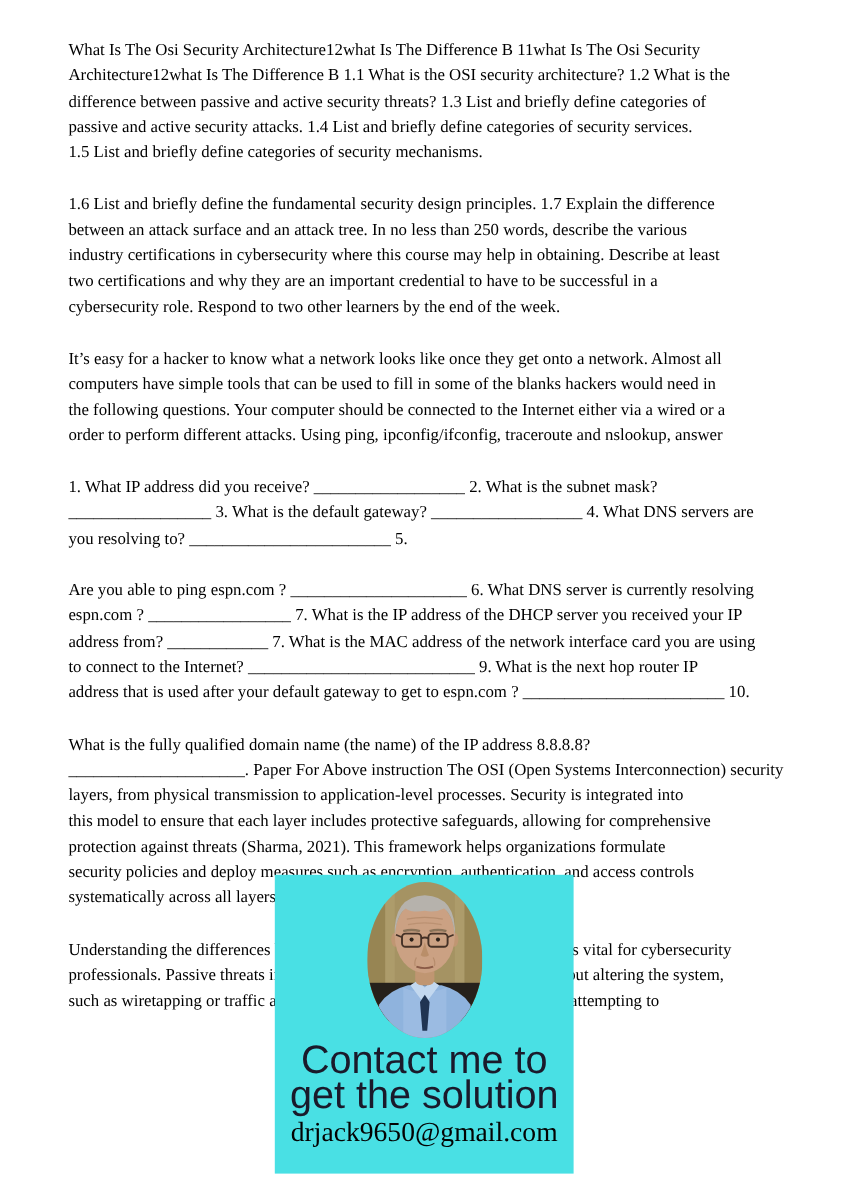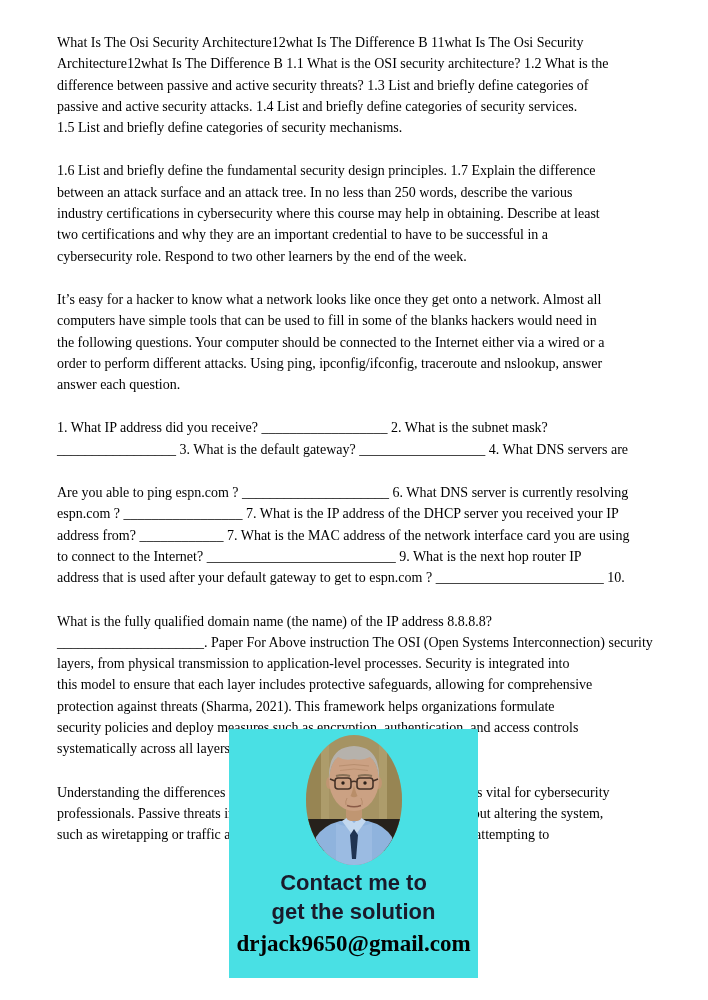--- a/index.html
+++ b/index.html
@@ -30,29 +30,29 @@
   .photo-oval {
     width:96px; height:130px;
     margin:6px auto 0 auto;
     border-radius:50%;
     overflow:hidden;
   }
   .photo-oval svg { display:block; width:96px; height:130px; }
   .contact-heading {
     margin-top:3px;
     font-family:"Liberation Sans", sans-serif;
-    font-weight:700;
-    font-size:22px;
+    font-weight:400;
+    font-size:33px;
     line-height:29px;
     letter-spacing:0px;
   }
   .contact-email {
     margin-top:5px;
     font-family:"Liberation Serif", serif;
-    font-weight:700;
+    font-weight:400;
     font-size:23px;
     line-height:26px;
   }
 </style>
 </head>
 <body>
 
 <div class="page">
 
   <div class="content">
@@ -69,25 +69,25 @@
         <div class="line">between an attack surface and an attack tree. In no less than 250 words, describe the various</div>
         <div class="line">industry certifications in cybersecurity where this course may help in obtaining. Describe at least</div>
         <div class="line">two certifications and why they are an important credential to have to be successful in a</div>
         <div class="line">cybersecurity role. Respond to two other learners by the end of the week.</div>
       </div>
       <div class="paragraph">
         <div class="line">It’s easy for a hacker to know what a network looks like once they get onto a network. Almost all</div>
         <div class="line">computers have simple tools that can be used to fill in some of the blanks hackers would need in</div>
         <div class="line">the following questions. Your computer should be connected to the Internet either via a wired or a</div>
         <div class="line">order to perform different attacks. Using ping, ipconfig/ifconfig, traceroute and nslookup, answer</div>
-        <div class="line">answer each question.</div>
       </div>
       <div class="paragraph">
         <div class="line">1. What IP address did you receive? __________________ 2. What is the subnet mask?</div>
         <div class="line">_________________ 3. What is the default gateway? __________________ 4. What DNS servers are</div>
+        <div class="line">you resolving to? ________________________ 5.</div>
       </div>
       <div class="paragraph">
         <div class="line">Are you able to ping espn.com ? _____________________ 6. What DNS server is currently resolving</div>
         <div class="line">espn.com ? _________________ 7. What is the IP address of the DHCP server you received your IP</div>
         <div class="line">address from? ____________ 7. What is the MAC address of the network interface card you are using</div>
         <div class="line">to connect to the Internet? ___________________________ 9. What is the next hop router IP</div>
         <div class="line">address that is used after your default gateway to get to espn.com ? ________________________ 10.</div>
       </div>
       <div class="paragraph">
         <div class="line">What is the fully qualified domain name (the name) of the IP address 8.8.8.8?</div>

